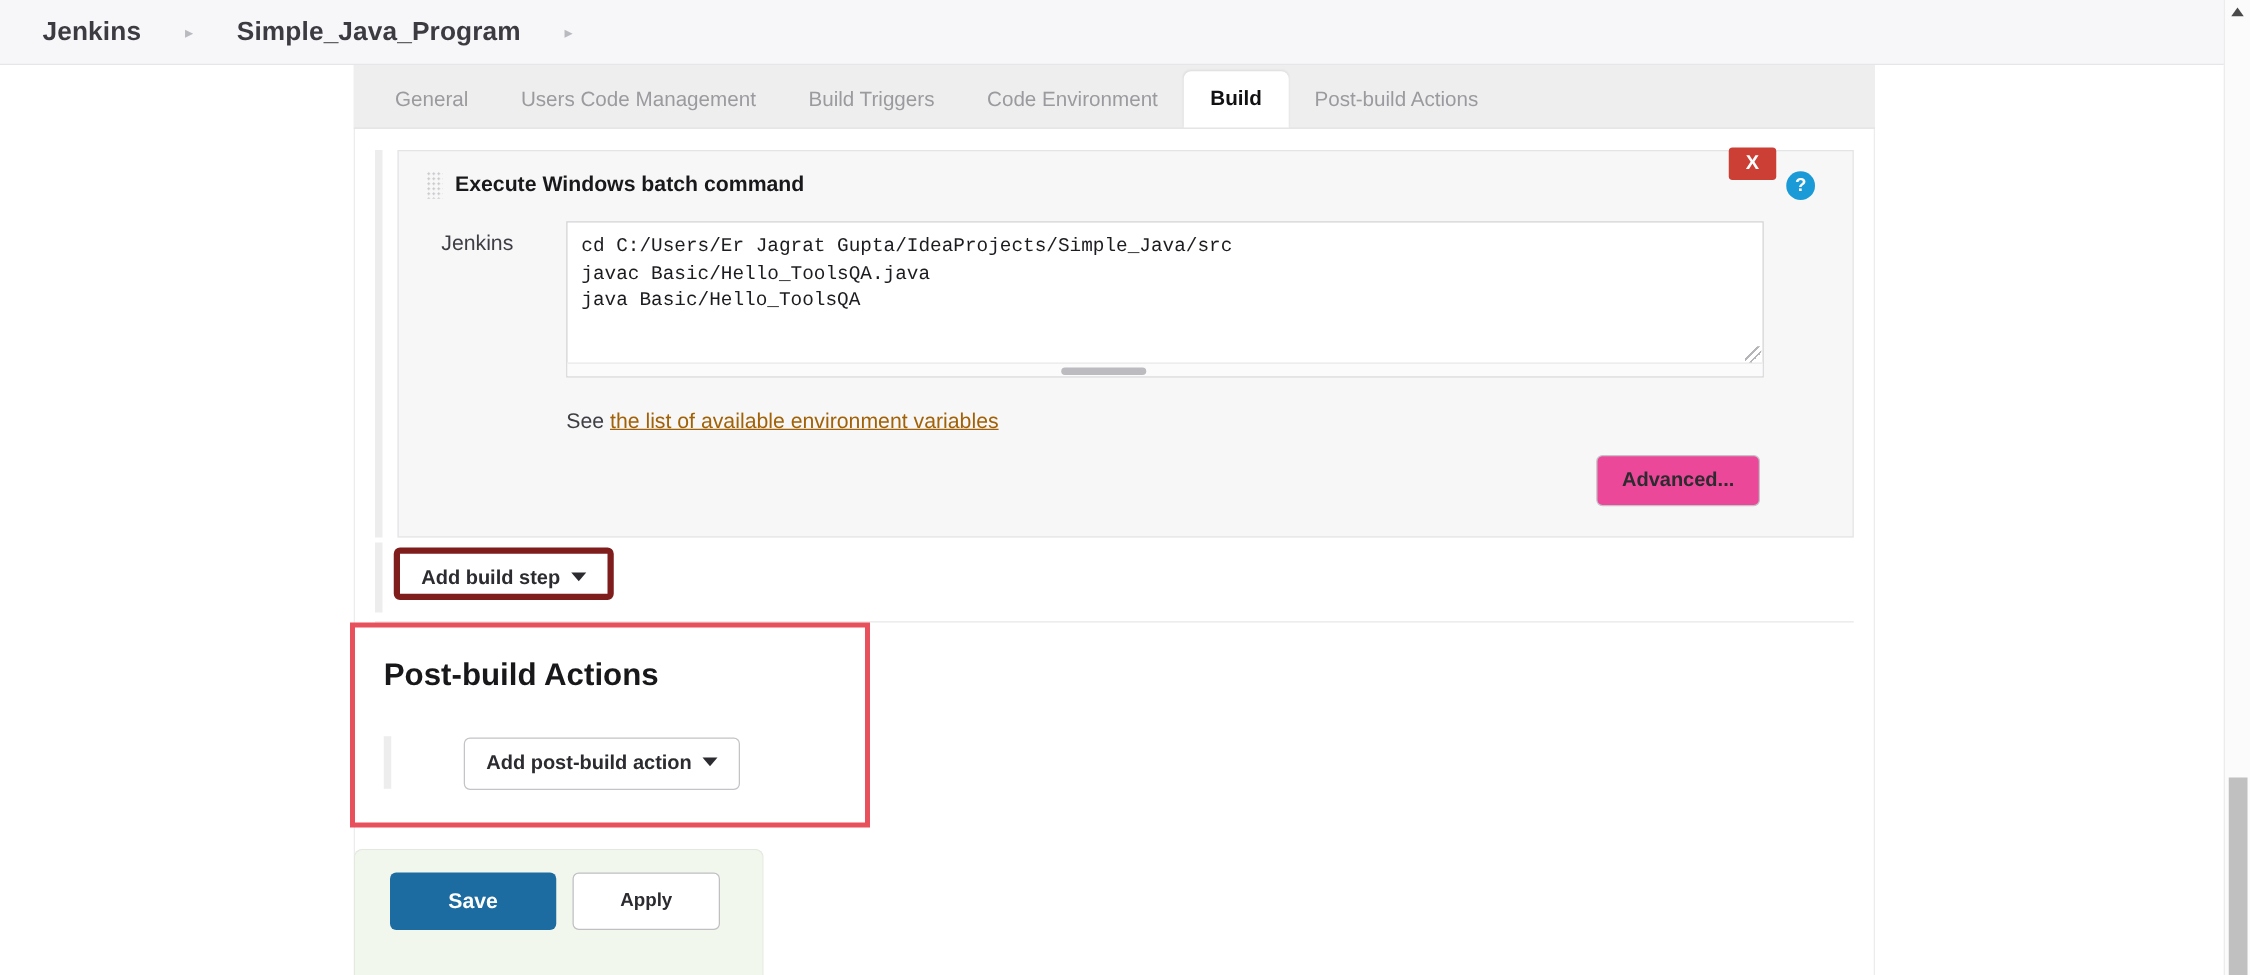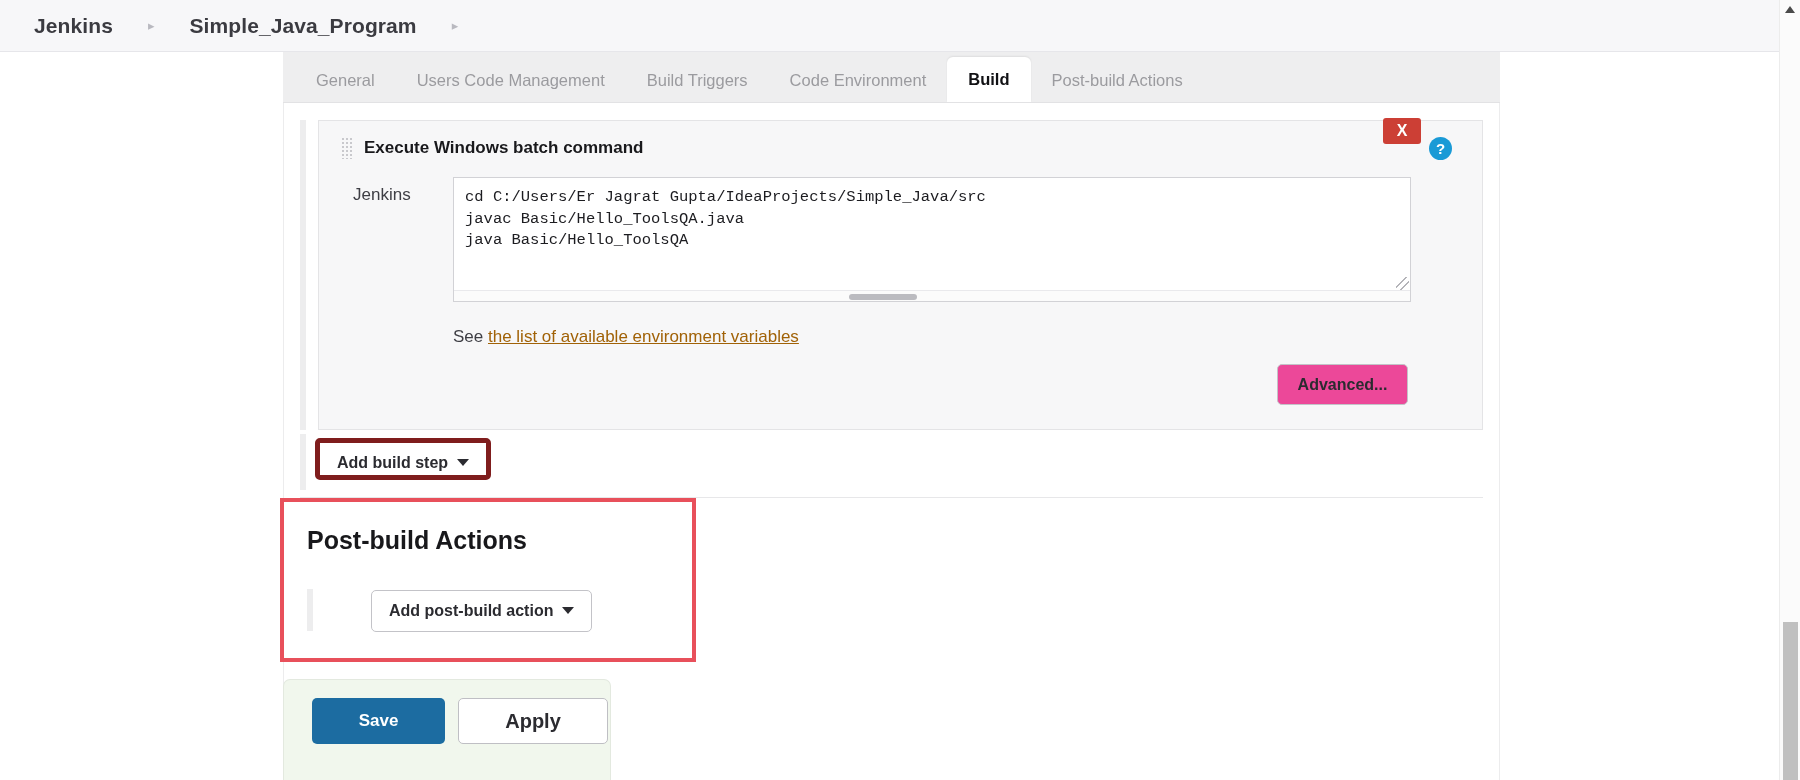--- a/index.html
+++ b/index.html
@@ -347,26 +347,26 @@
     color: #ffffff;
     font-size: 17px;
     font-weight: bold;
     text-align: center;
     line-height: 46px;
     cursor: pointer;
   }
   #apply-button {
     position: absolute;
     left: 458px; top: 698px;
-    width: 150px; height: 46px;
+    width: 118px; height: 46px;
     background: #ffffff;
     border: 1px solid #bfbfc4;
     border-radius: 5px;
     color: #2b2b30;
-    font-size: 20px;
+    font-size: 15px;
     font-weight: bold;
     text-align: center;
     line-height: 44px;
     cursor: pointer;
   }
 
   
   #scrollbar {
     position: absolute;
     right: 0; top: 0;

